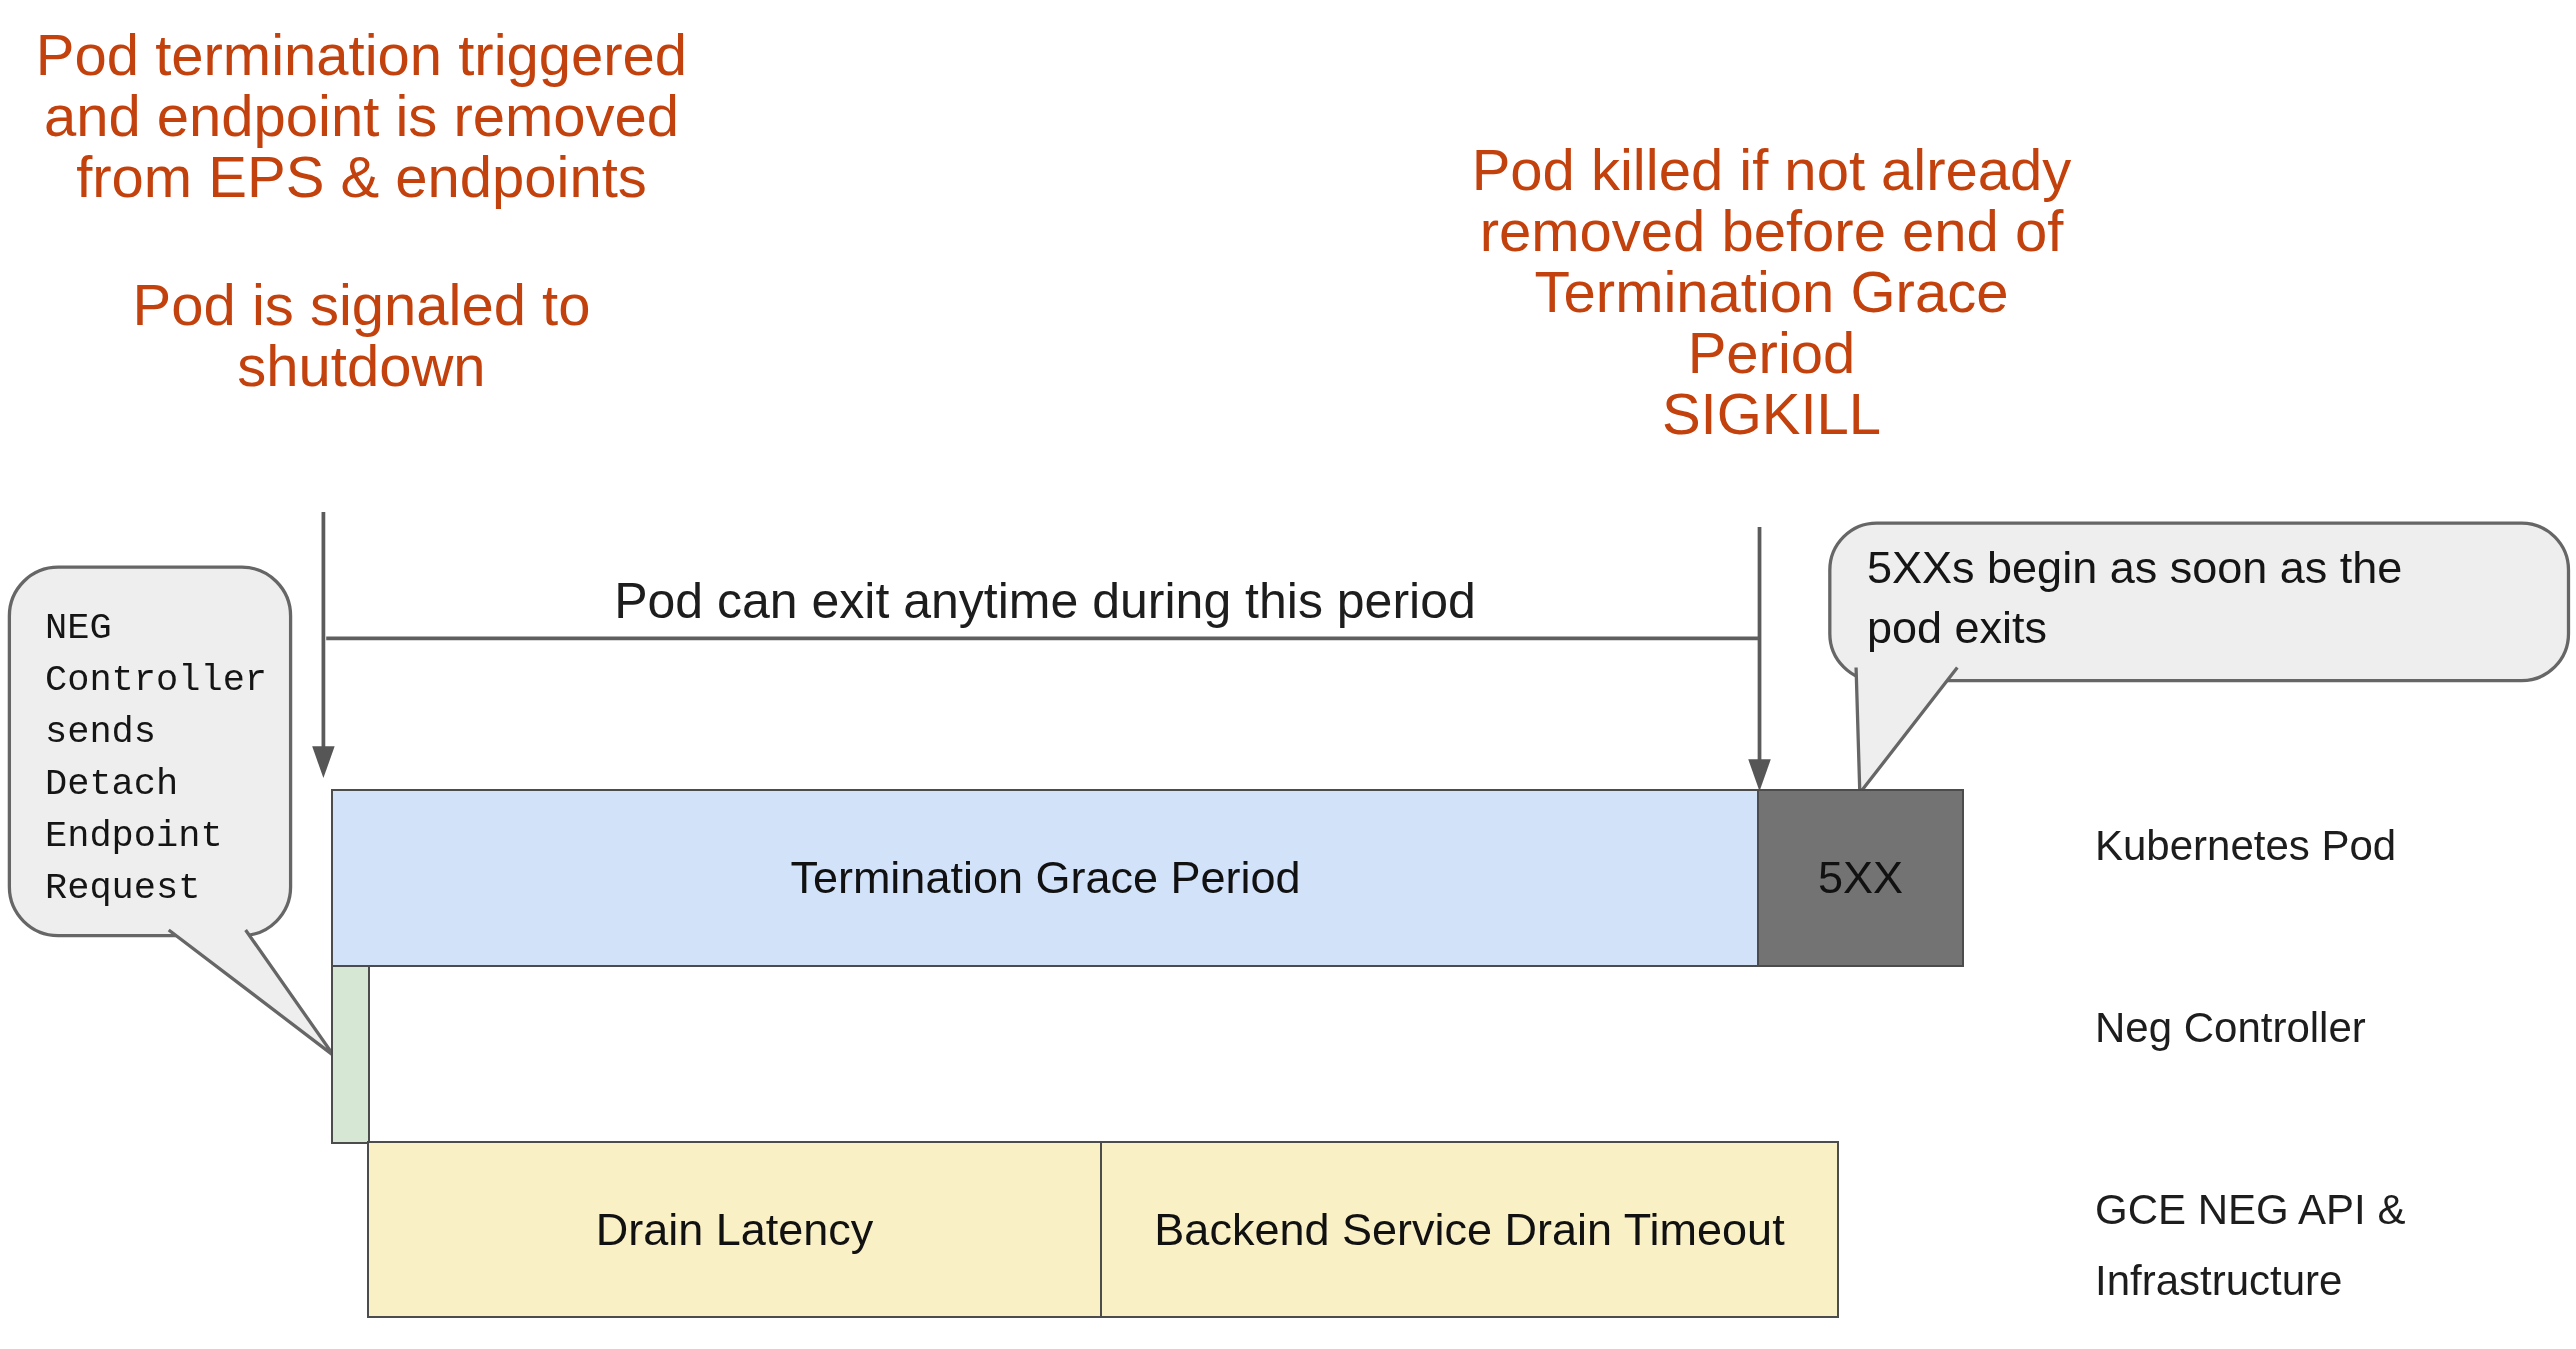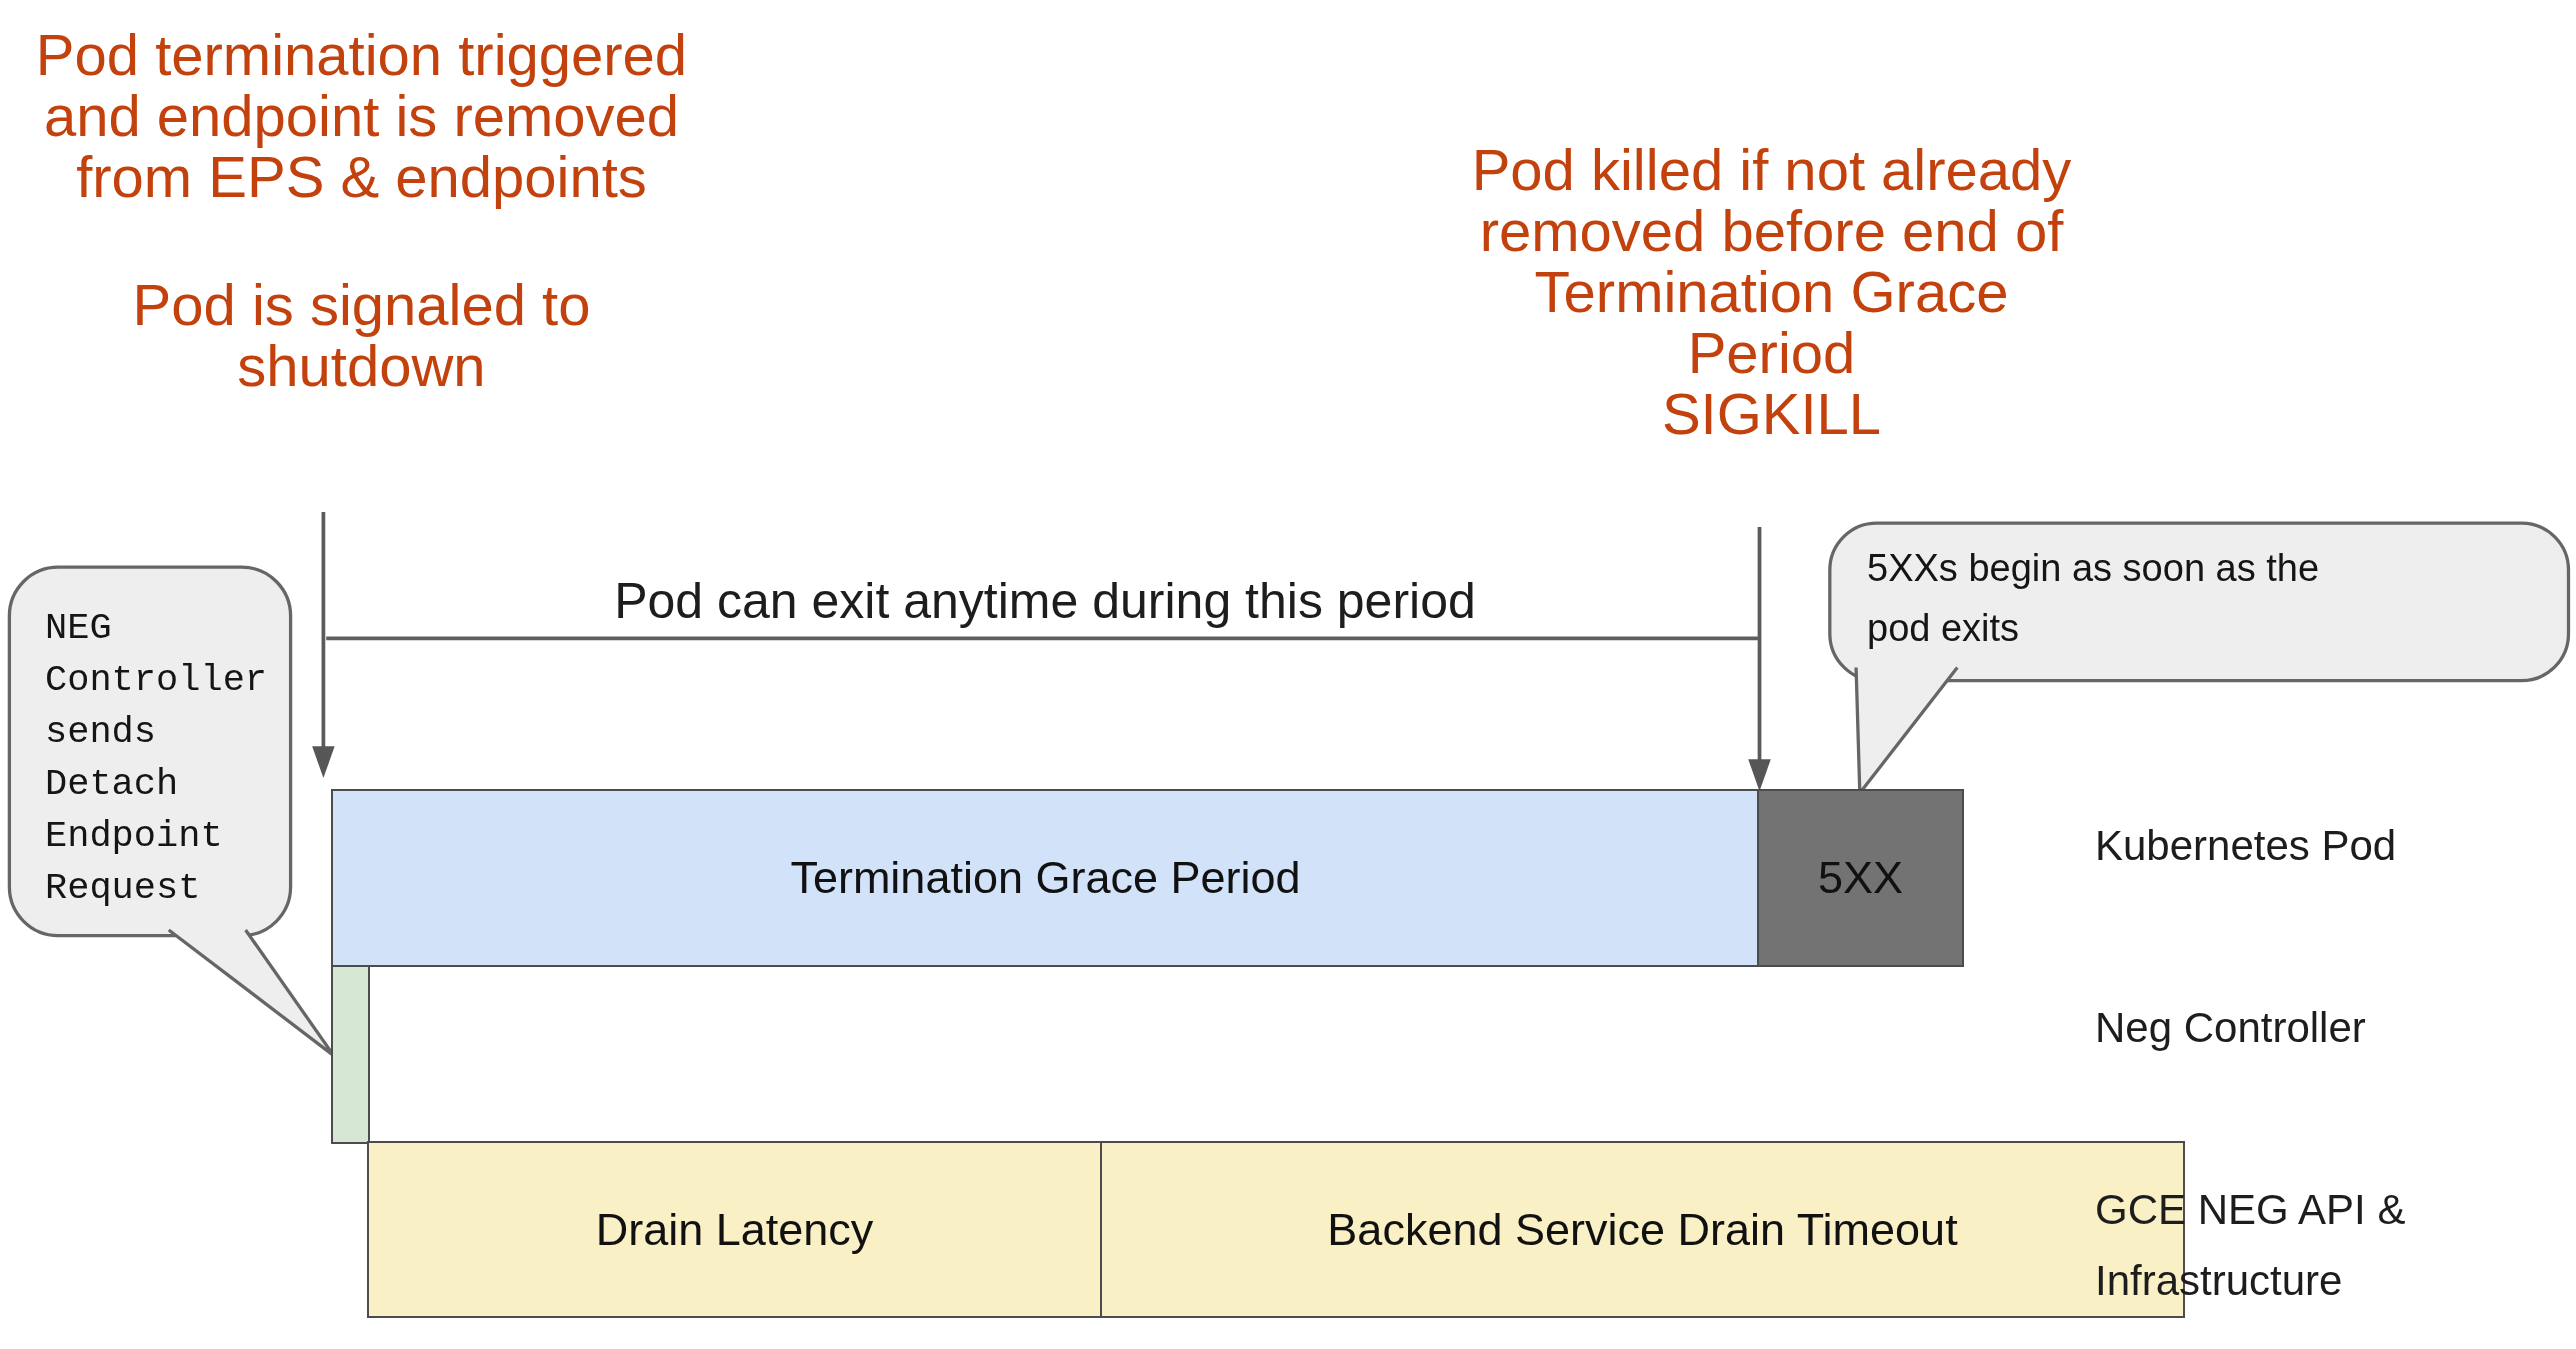--- a/index.html
+++ b/index.html
@@ -19,21 +19,21 @@
   .bar-red{background:#737373;}
   .bar-green{background:#d6e8d3;}
   .bar-yellow{background:#faf0c6;padding:0;}
   .yellow-wrap{display:flex;align-items:stretch;justify-content:flex-start;}
   .ycell{display:flex;align-items:center;justify-content:center;font-size:45px;color:#111;}
   .ycell.first{width:731px;flex:0 0 731px;}
   .ycell.second{flex:1 1 auto;border-left:2.8px solid #4c4c4c;}
   .rowlabel{position:absolute;left:2095px;font-size:42px;line-height:71px;color:#1d1d1d;white-space:nowrap;}
   .callout-text{position:absolute;color:#151515;}
   .lb-line{font-size:37px;line-height:52px;}
-  .rb-line{font-size:38px;line-height:60px;}
+  .rb-line{font-size:45px;line-height:60px;}
   .period{font-size:50px;text-align:center;color:#1d1d1d;}
 </style>
 </head>
 <body>
 
 <div class="canvas">
 
   <svg class="overlay" viewBox="0 0 2748 1440" width="2576" height="1350">
 
     <line x1="345" y1="546" x2="345" y2="800" stroke="#5b5b5b" stroke-width="4"></line>
@@ -72,21 +72,21 @@
 
   <div class="bar bar-blue" style="left:331px;top:789px;width:1429px;height:178px;">
     <span>Termination Grace Period</span>
   </div>
   <div class="bar bar-red" style="left:1757px;top:789px;width:207px;height:178px;">
     <span>5XX</span>
   </div>
 
   <div class="bar bar-green" style="left:331px;top:965px;width:39px;height:179px;"></div>
 
-  <div class="bar bar-yellow yellow-wrap" style="left:367px;top:1141px;width:1818px;height:177px;">
+  <div class="bar bar-yellow yellow-wrap" style="left:367px;top:1141px;width:1472px;height:177px;">
     <div class="ycell first">
       <span>Drain Latency</span>
     </div>
     <div class="ycell second">
       <span>Backend Service Drain Timeout</span>
     </div>
   </div>
 
   <div class="rowlabel" style="top:810px;">Kubernetes Pod</div>
   <div class="rowlabel" style="top:992px;">Neg Controller</div>

